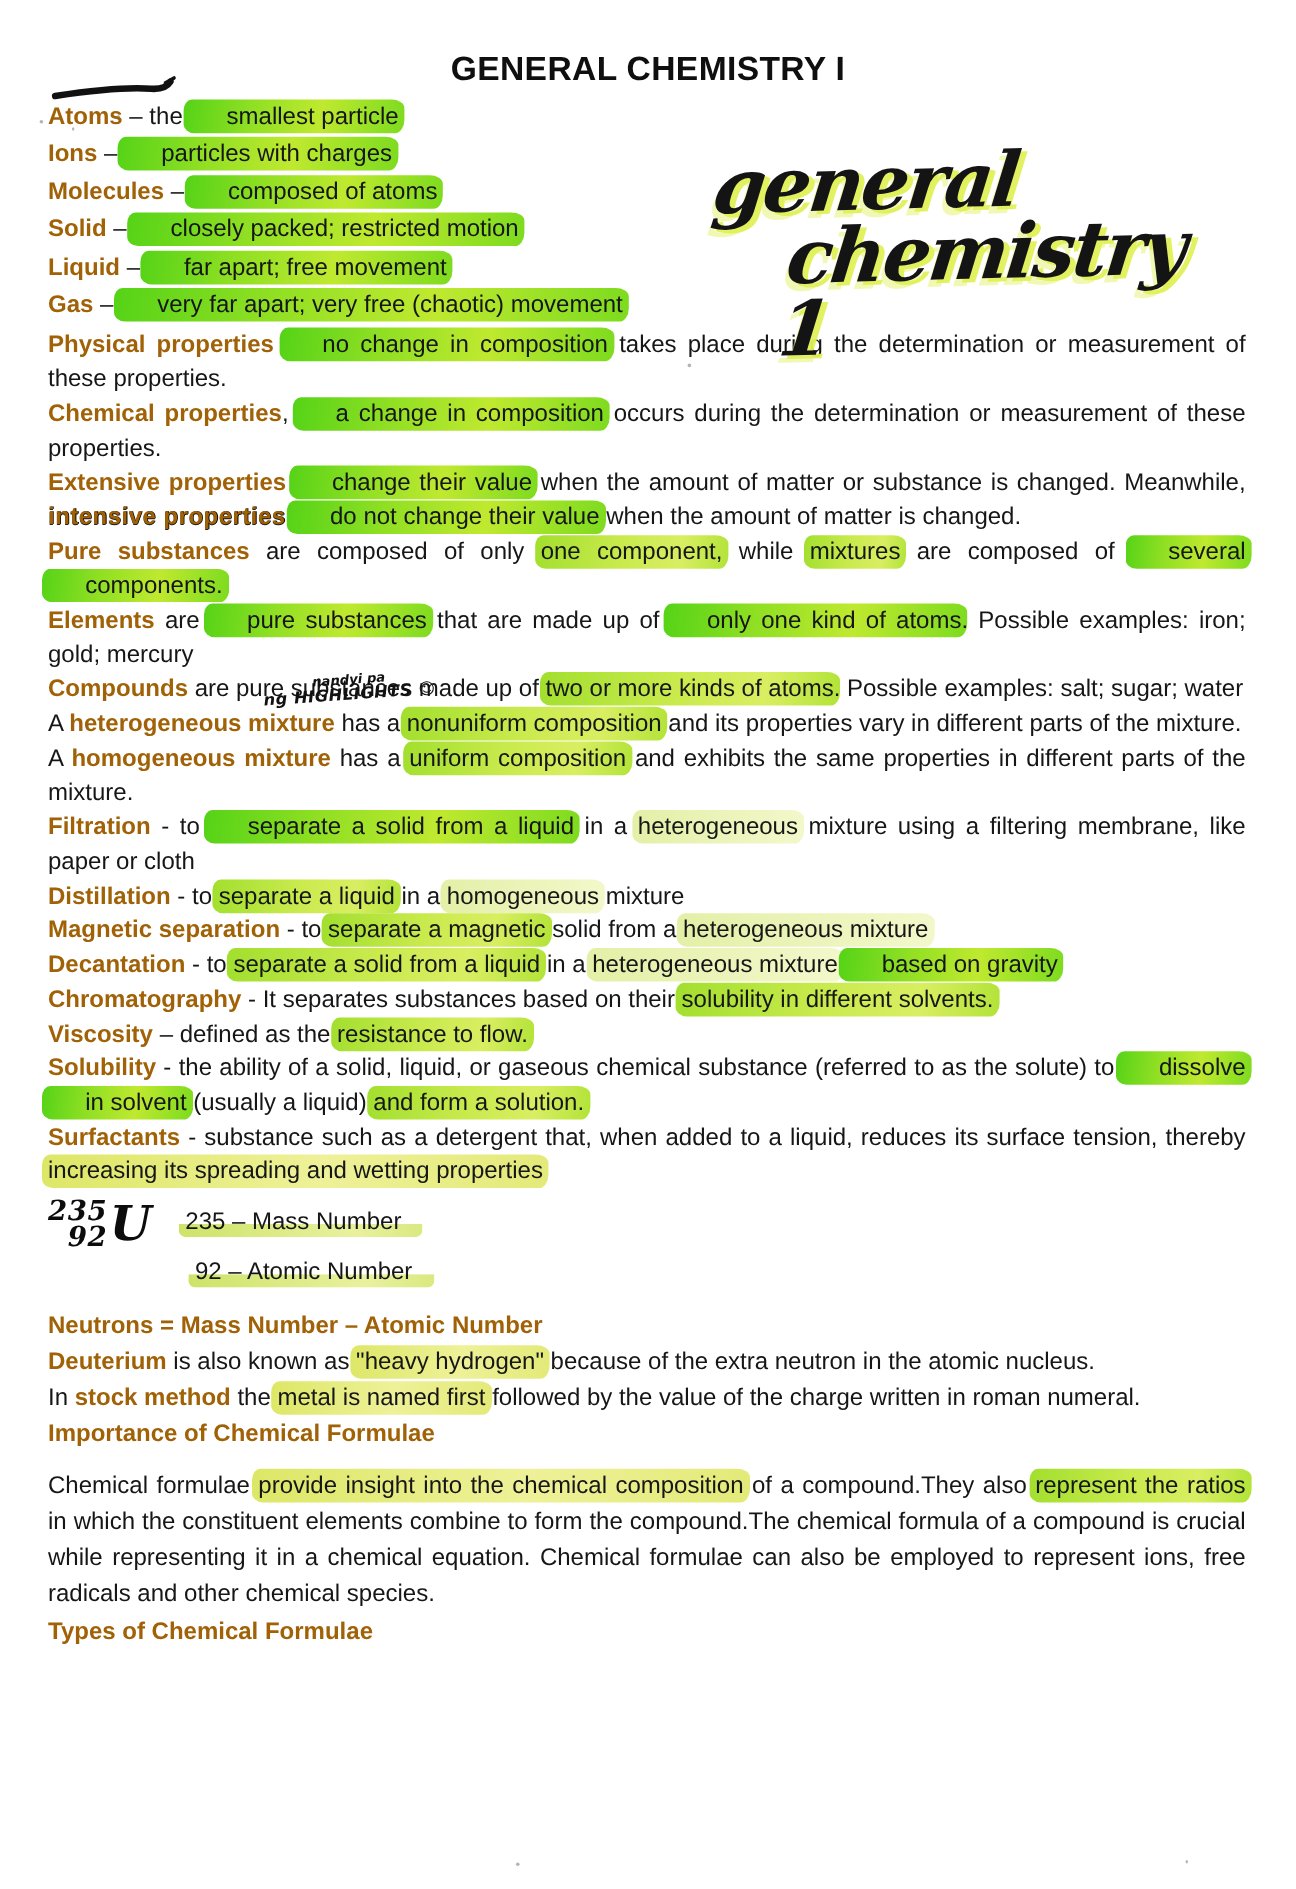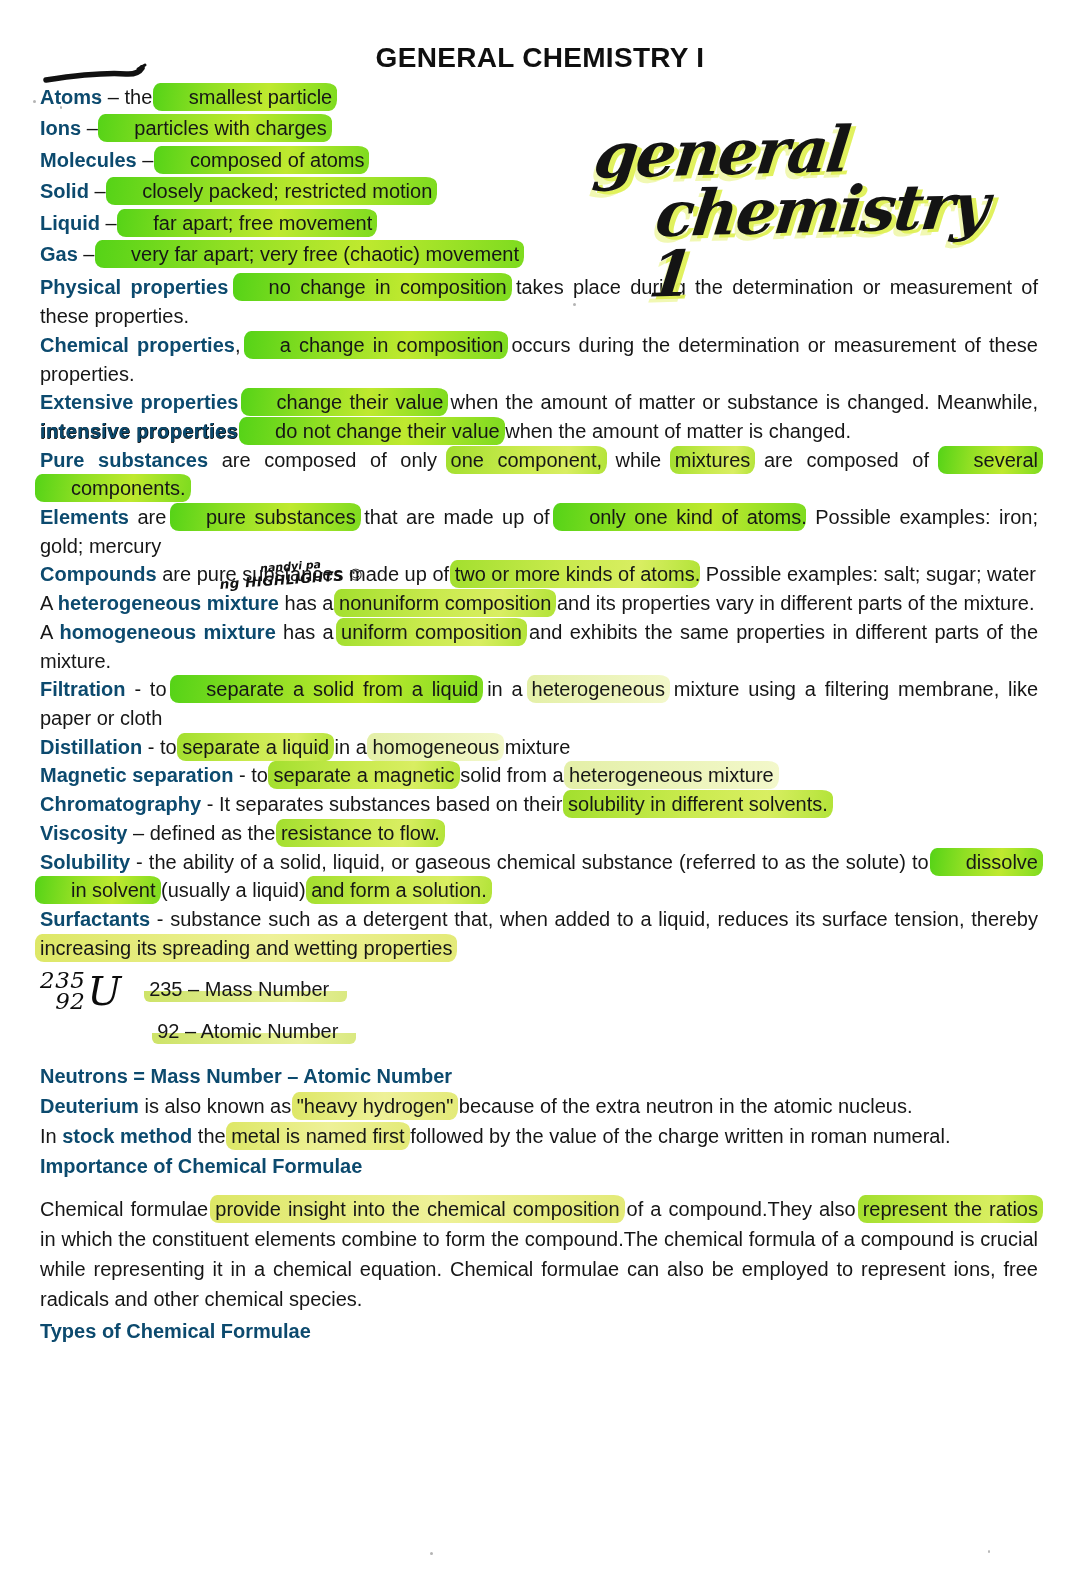--- a/index.html
+++ b/index.html
@@ -18,21 +18,21 @@
 
   
   .content{padding:0 42px 0 40px;}
   p{margin:0;}
   .def{font-size:20px;line-height:31.4px;text-align:left;}
   .para{font-size:20px;line-height:28.7px;text-align:justify;}
   .tailpara{font-size:20px;line-height:30px;text-align:justify;}
   .heading{font-size:20px;line-height:30px;font-weight:bold;text-align:left;}
   .defs{margin-top:12px;}
   .main{margin-top:3px;}
-  .b{font-weight:bold;color:#0c4a6e;}
+  .b{font-weight:bold;color:#a16207;}
   .scrawl{letter-spacing:.4px;text-shadow:.7px 0 0 #000, 0 .5px 0 #222;}
 
   
   .hl-g,.hl-gy,.hl-y,.hl-fy{
     padding:3px 5px;margin:0 -5px;border-radius:7px 11px 8px 9px/9px 7px 11px 8px;
     -webkit-box-decoration-break:clone;box-decoration-break:clone;
   }
   .hl-g{background:linear-gradient(97deg,#55d317 0%,#8fdf23 30%,#bfe92f 62%,#7ddb1f 100%);padding-left:36px;}
   .hl-gy{background:linear-gradient(97deg,#a2df2e 0%,#c9ea4d 45%,#d9ee62 75%,#b2e338 100%);}
   .hl-y{background:linear-gradient(97deg,#dde766 0%,#eef198 55%,#e3ea78 100%);}
@@ -40,21 +40,21 @@
   .hl-under{
     background-image:linear-gradient(94deg,#cde368,#e9f19e 70%,#d8e87d);
     background-repeat:no-repeat;background-size:103% 46%;background-position:0 100%;
     padding:0 18px 2px 5px;margin:0 -10px 0 -5px;border-radius:6px;
   }
 
   
   .nuclide-row{display:flex;align-items:flex-start;margin:6px 0 4px 0;}
   .nuclide{
     display:inline-flex;align-items:center;font-family:"DejaVu Serif",serif;
-    font-style:italic;font-weight:normal;color:#0c0c0c;margin-top:2px;
+    font-style:italic;font-weight:bold;color:#0c0c0c;margin-top:2px;
   }
   .nuclide .nums{display:inline-flex;flex-direction:column;align-items:flex-end;
     font-size:23px;line-height:21px;letter-spacing:.5px;}
   .nuclide .usym{font-size:40px;line-height:40px;margin-left:2px;}
   .nuclide-labels{margin-left:28px;}
   .nuclide-labels p{font-size:20px;line-height:42px;text-align:left;}
   .nuclide-labels p.atomic{padding-left:8px;}
 
   .tail{margin-top:9px;}
   .heading-importance{margin-bottom:13px;}
@@ -131,20 +131,21 @@
         <p class="para"><span class="b">Chemical properties</span><span>, </span><span class="hl-g">a change in composition</span><span> occurs during the determination or measurement of these properties.</span></p>
         <p class="para"><span class="b">Extensive properties </span><span class="hl-g">change their value</span><span> when the amount of matter or substance is changed. Meanwhile, </span><span class="b scrawl">intensive properties </span><span class="hl-g">do not change their value</span><span> when the amount of matter is changed.</span></p>
         <p class="para"><span class="b">Pure substances </span><span>are composed of only </span><span class="hl-gy">one component,</span><span> while </span><span class="hl-gy">mixtures</span><span> are composed of </span><span class="hl-g">several components.</span></p>
         <p class="para"><span class="b">Elements </span><span>are </span><span class="hl-g">pure substances</span><span> that are made up of </span><span class="hl-g">only one kind of atoms</span><span>. Possible examples: iron; gold; mercury</span></p>
         <p class="para"><span class="b">Compounds </span><span>are pure substances made up of </span><span class="hl-gy">two or more kinds of atoms</span><span>. Possible examples: salt; sugar; water</span></p>
         <p class="para"><span>A </span><span class="b">heterogeneous mixture</span><span> has a </span><span class="hl-gy">nonuniform composition</span><span> and its properties vary in different parts of the mixture.</span></p>
         <p class="para"><span>A </span><span class="b">homogeneous mixture</span><span> has a </span><span class="hl-gy">uniform composition</span><span> and exhibits the same properties in different parts of the mixture.</span></p>
         <p class="para"><span class="b">Filtration </span><span>- to </span><span class="hl-g">separate a solid from a liquid</span><span> in a </span><span class="hl-fy">heterogeneous</span><span> mixture using a filtering membrane, like paper or cloth</span></p>
         <p class="para"><span class="b">Distillation </span><span>- to </span><span class="hl-gy">separate a liquid</span><span> in a </span><span class="hl-fy">homogeneous</span><span> mixture</span></p>
         <p class="para"><span class="b">Magnetic separation </span><span>- to </span><span class="hl-gy">separate a magnetic</span><span> solid from a </span><span class="hl-fy">heterogeneous mixture</span></p>
+        <p class="para"><span class="b">Decantation </span><span>-  to </span><span class="hl-gy">separate a solid from a liquid</span><span> in a </span><span class="hl-fy">heterogeneous mixture</span><span> </span><span class="hl-g">based on gravity</span></p>
         <p class="para"><span class="b">Chromatography </span><span>- It separates substances based on their </span><span class="hl-gy">solubility in different solvents.</span></p>
         <p class="para"><span class="b">Viscosity </span><span>– defined as the </span><span class="hl-gy">resistance to flow.</span></p>
         <p class="para"><span class="b">Solubility </span><span>- the ability of a solid, liquid, or gaseous chemical substance (referred to as the solute) to </span><span class="hl-g">dissolve in solvent</span><span> (usually a liquid) </span><span class="hl-gy">and form a solution.</span></p>
         <p class="para"><span class="b">Surfactants </span><span>- substance such as a detergent that, when added to a liquid, reduces its surface tension, thereby </span><span class="hl-y">increasing its spreading and wetting properties</span></p>
       </div>
 
     <div class="nuclide-row">
       <span class="nuclide">
         <span class="nums">
           <span>235</span>

